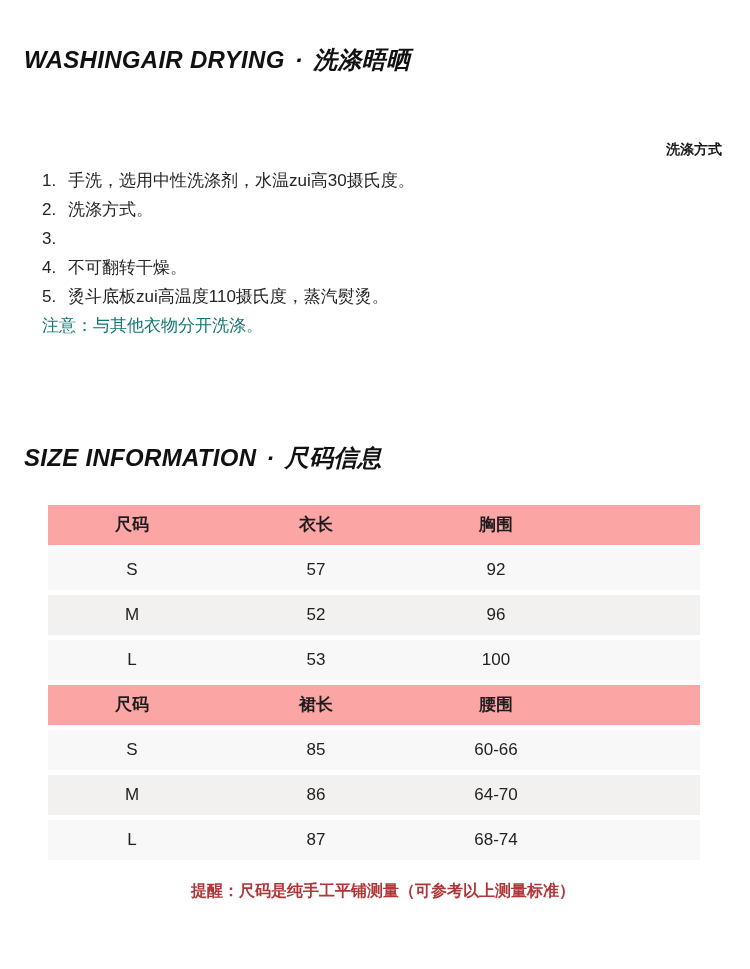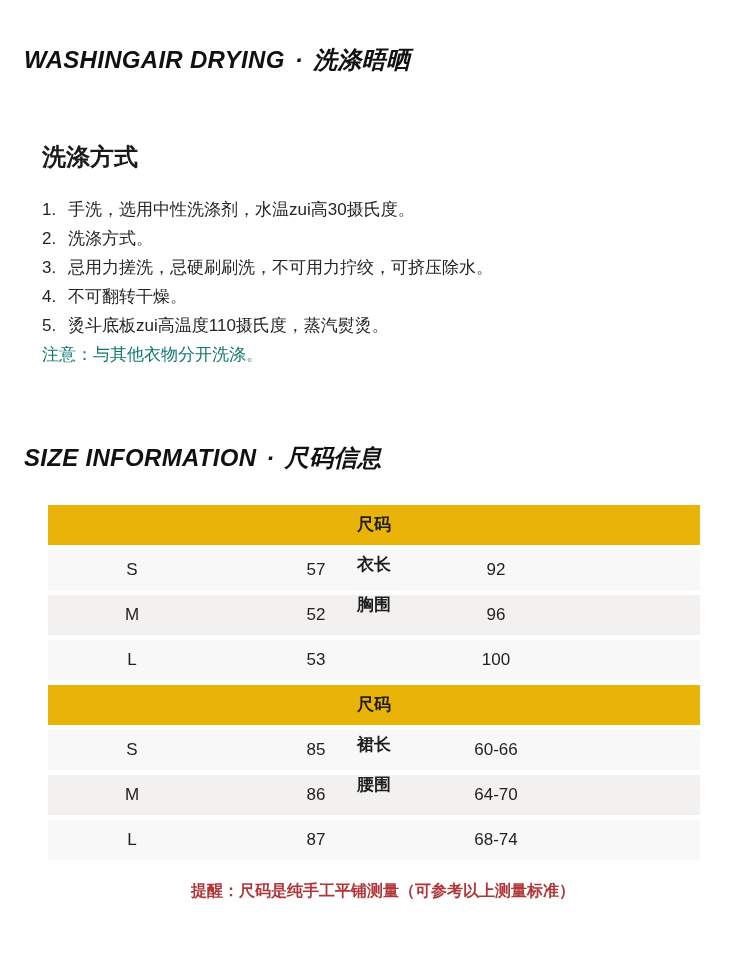--- a/index.html
+++ b/index.html
@@ -20,24 +20,25 @@
     color: #111111;
     letter-spacing: 0.3px;
     white-space: nowrap;
   }
   .big-title .sep { margin: 0 10px; font-weight: 700; }
   #wash-title { top: 44px; }
   #size-title { top: 442px; }
 
   .wash-block { position: absolute; left: 42px; top: 141px; width: 680px; }
   .wash-subtitle {
-    font-size: 24px;
+    font-size: 14px;
     font-weight: 700;
     color: #1a1a1a;
-    margin-bottom: 26px;
+    margin-bottom: 11px;
+    text-align: right;
   }
   .wash-item {
     display: flex;
     font-size: 17px;
     line-height: 22px;
     margin-bottom: 7px;
     color: #242424;
   }
   .wash-item .num { flex: 0 0 26px; }
   .wash-note {
@@ -51,21 +52,21 @@
   .trow {
     display: flex;
     align-items: center;
     height: 40px;
     margin-bottom: 5px;
   }
   .trow .tc { text-align: center; font-size: 17px; line-height: 40px; }
   .trow .c1 { width: 168px; }
   .trow .c2 { width: 200px; }
   .trow .c3 { width: 160px; }
-  .trow.thead { background: #eab308; flex-direction: column; }
+  .trow.thead { background: #fca5a5; }
   .trow.thead .tc { font-weight: 700; color: #1d1d1d; }
   .trow.light { background: #f8f8f8; }
   .trow.dark  { background: #f2f1ef; }
 
   .reminder {
     position: absolute;
     left: 8px; top: 879px;
     width: 750px;
     text-align: center;
     font-size: 16px;
@@ -86,21 +87,20 @@
   <div class="wash-item">
     <span class="num">1.</span>
     <span class="txt">手洗，选用中性洗涤剂，水温zui高30摄氏度。</span>
   </div>
   <div class="wash-item">
     <span class="num">2.</span>
     <span class="txt">洗涤方式。</span>
   </div>
   <div class="wash-item">
     <span class="num">3.</span>
-    <span class="txt">忌用力搓洗，忌硬刷刷洗，不可用力拧绞，可挤压除水。</span>
   </div>
   <div class="wash-item">
     <span class="num">4.</span>
     <span class="txt">不可翻转干燥。</span>
   </div>
   <div class="wash-item">
     <span class="num">5.</span>
     <span class="txt">烫斗底板zui高温度110摄氏度，蒸汽熨烫。</span>
   </div>
 

